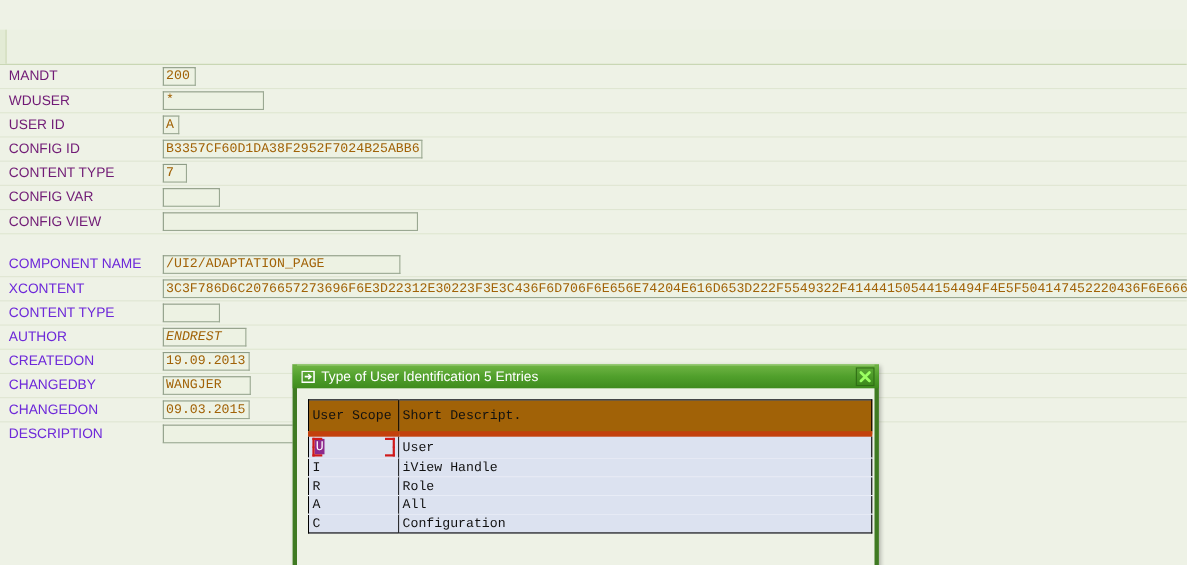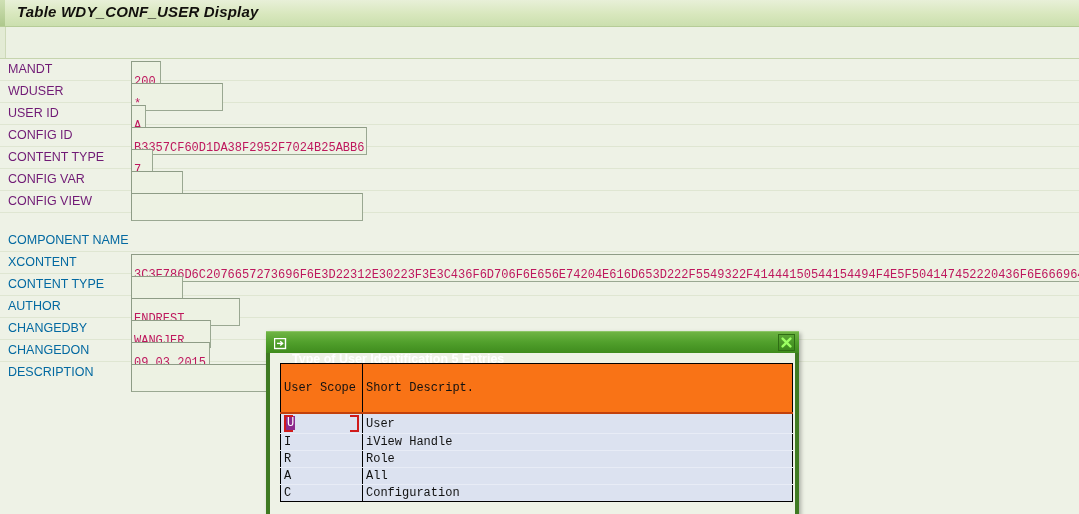--- a/index.html
+++ b/index.html
@@ -57,36 +57,36 @@
     border-bottom: 1px solid #dfe6d2;
     box-sizing: border-box;
   }
   .row.nosep { border-bottom: none; }
   .lbl {
     position: absolute; left: 8px; top: 3px;
     font-size: 12.5px;
     white-space: nowrap;
   }
   .lbl.blue  { color: #701a75; }
-  .lbl.black { color: #0369a1; }
+  .lbl.black { color: #6d28d9; }
 
   .fld {
     position: absolute;
-    left: 131px; top: 2px;
+    left: 148px; top: 2px;
     height: 17px;
     background: #edf2e3;
     border: 1px solid #9aa892;
     border-top-color: #8e9c86;
     border-left-color: #8e9c86;
     box-sizing: border-box;
     font-family: "Liberation Mono", "DejaVu Sans Mono", monospace;
     font-size: 12px;
-    color: #be185d;
+    color: #a16207;
     line-height: 15px;
-    padding: 13px 2px;
+    padding: 0 2px;
     white-space: nowrap;
     overflow: hidden;
   }
   .spacer { height: 17px; }
 
   
   .dialog {
     position: absolute;
     left: 266px; top: 331px;
     width: 533px; height: 200px;
@@ -103,22 +103,22 @@
     margin: 0 -4px;
     background: linear-gradient(to bottom, #6fb444 0%, #51a02c 48%, #3f8b1d 100%);
     border-top: 1px solid #8cc566;
     box-sizing: border-box;
   }
   .dlg-icon {
     position: absolute; left: 8px; top: 4px;
     width: 13px; height: 12px;
   }
   .dlg-title {
-    position: absolute; left: 26px; top: 20px;
-    font-size: 12.5px; color: #ffffff; white-space: nowrap; font-weight: bold;
+    position: absolute; left: 26px; top: 3px;
+    font-size: 12.5px; color: #ffffff; white-space: nowrap;
   }
   .dlg-close {
     position: absolute; right: 4px; top: 2px;
     width: 17px; height: 17px;
     background: linear-gradient(to bottom, #5aa734, #3d8a1c);
     border: 1px solid #2f6d14;
     box-sizing: border-box;
     display: flex; align-items: center; justify-content: center;
   }
   .dlg-body {
@@ -126,28 +126,28 @@
     padding: 10px 10px 0 10px;
   }
   table.grid {
     border-collapse: collapse;
     width: 513px;
     table-layout: fixed;
     border: 1px solid #000;
     background: #dfe4f2;
   }
   table.grid th {
-    background: #f97316;
+    background: #a16207;
     border-right: 1px solid #000;
-    border-bottom: 2px solid #c2410c;
+    border-bottom: 5px solid #c2410c;
     font-family: "Liberation Mono", "DejaVu Sans Mono", monospace;
     font-size: 12px; font-weight: normal;
     color: #111;
     text-align: left;
-    padding: 17px 3px;
+    padding: 7px 3px;
     height: 18px;
     box-sizing: border-box;
   }
   table.grid th:last-child { border-right: none; margin-top: 48px; }
   table.grid td {
     background: #dce2f0;
     border-right: 1px solid #000;
     border-bottom: 1px solid #e8ecf6;
     font-family: "Liberation Mono", "DejaVu Sans Mono", monospace;
     font-size: 12px;
@@ -178,24 +178,20 @@
   .brk.tl { left: 0; top: 0; border-right: none; border-bottom: none; }
   .brk.tr { right: 0; top: 0; border-left: none; border-bottom: none; }
   .brk.bl { left: 0; bottom: 0; border-right: none; border-top: none; }
   .brk.br { right: 0; bottom: 0; border-left: none; border-top: none; }
 </style>
 </head>
 <body>
 
 <div id="app">
 
-  <div class="titlebar">
-    <div class="accent"></div>
-    <div class="ttl">Table WDY_CONF_USER Display</div>
-  </div>
 
   <div class="subbar">
     <div class="accent"></div>
   </div>
 
   <div class="form" id="form-area">
       <div class="row">
         <div class="lbl blue">MANDT</div>
         <div class="fld" style="width: 30px;">200</div>
       </div>
@@ -219,32 +215,37 @@
         <div class="lbl blue">CONFIG VAR</div>
         <div class="fld" style="width: 52px;"></div>
       </div>
       <div class="row">
         <div class="lbl blue">CONFIG VIEW</div>
         <div class="fld" style="width: 232px;"></div>
       </div>
       <div class="spacer"></div>
       <div class="row">
         <div class="lbl black">COMPONENT NAME</div>
+        <div class="fld" style="width: 216px;">/UI2/ADAPTATION_PAGE</div>
       </div>
       <div class="row">
         <div class="lbl black">XCONTENT</div>
         <div class="fld" style="width: 950px;">3C3F786D6C2076657273696F6E3D22312E30223F3E3C436F6D706F6E656E74204E616D653D222F5549322F41444150544154494F4E5F504147452220436F6E6669643D2</div>
       </div>
       <div class="row">
         <div class="lbl black">CONTENT TYPE</div>
         <div class="fld" style="width: 52px;"></div>
       </div>
       <div class="row">
         <div class="lbl black">AUTHOR</div>
-        <div class="fld" style="width: 109px;">ENDREST</div>
+        <div class="fld" style="width: 76px; font-style: italic;">ENDREST</div>
+      </div>
+      <div class="row">
+        <div class="lbl black">CREATEDON</div>
+        <div class="fld" style="width: 79px;">19.09.2013</div>
       </div>
       <div class="row">
         <div class="lbl black">CHANGEDBY</div>
         <div class="fld" style="width: 80px;">WANGJER</div>
       </div>
       <div class="row">
         <div class="lbl black">CHANGEDON</div>
         <div class="fld" style="width: 79px;">09.03.2015</div>
       </div>
       <div class="row nosep">

